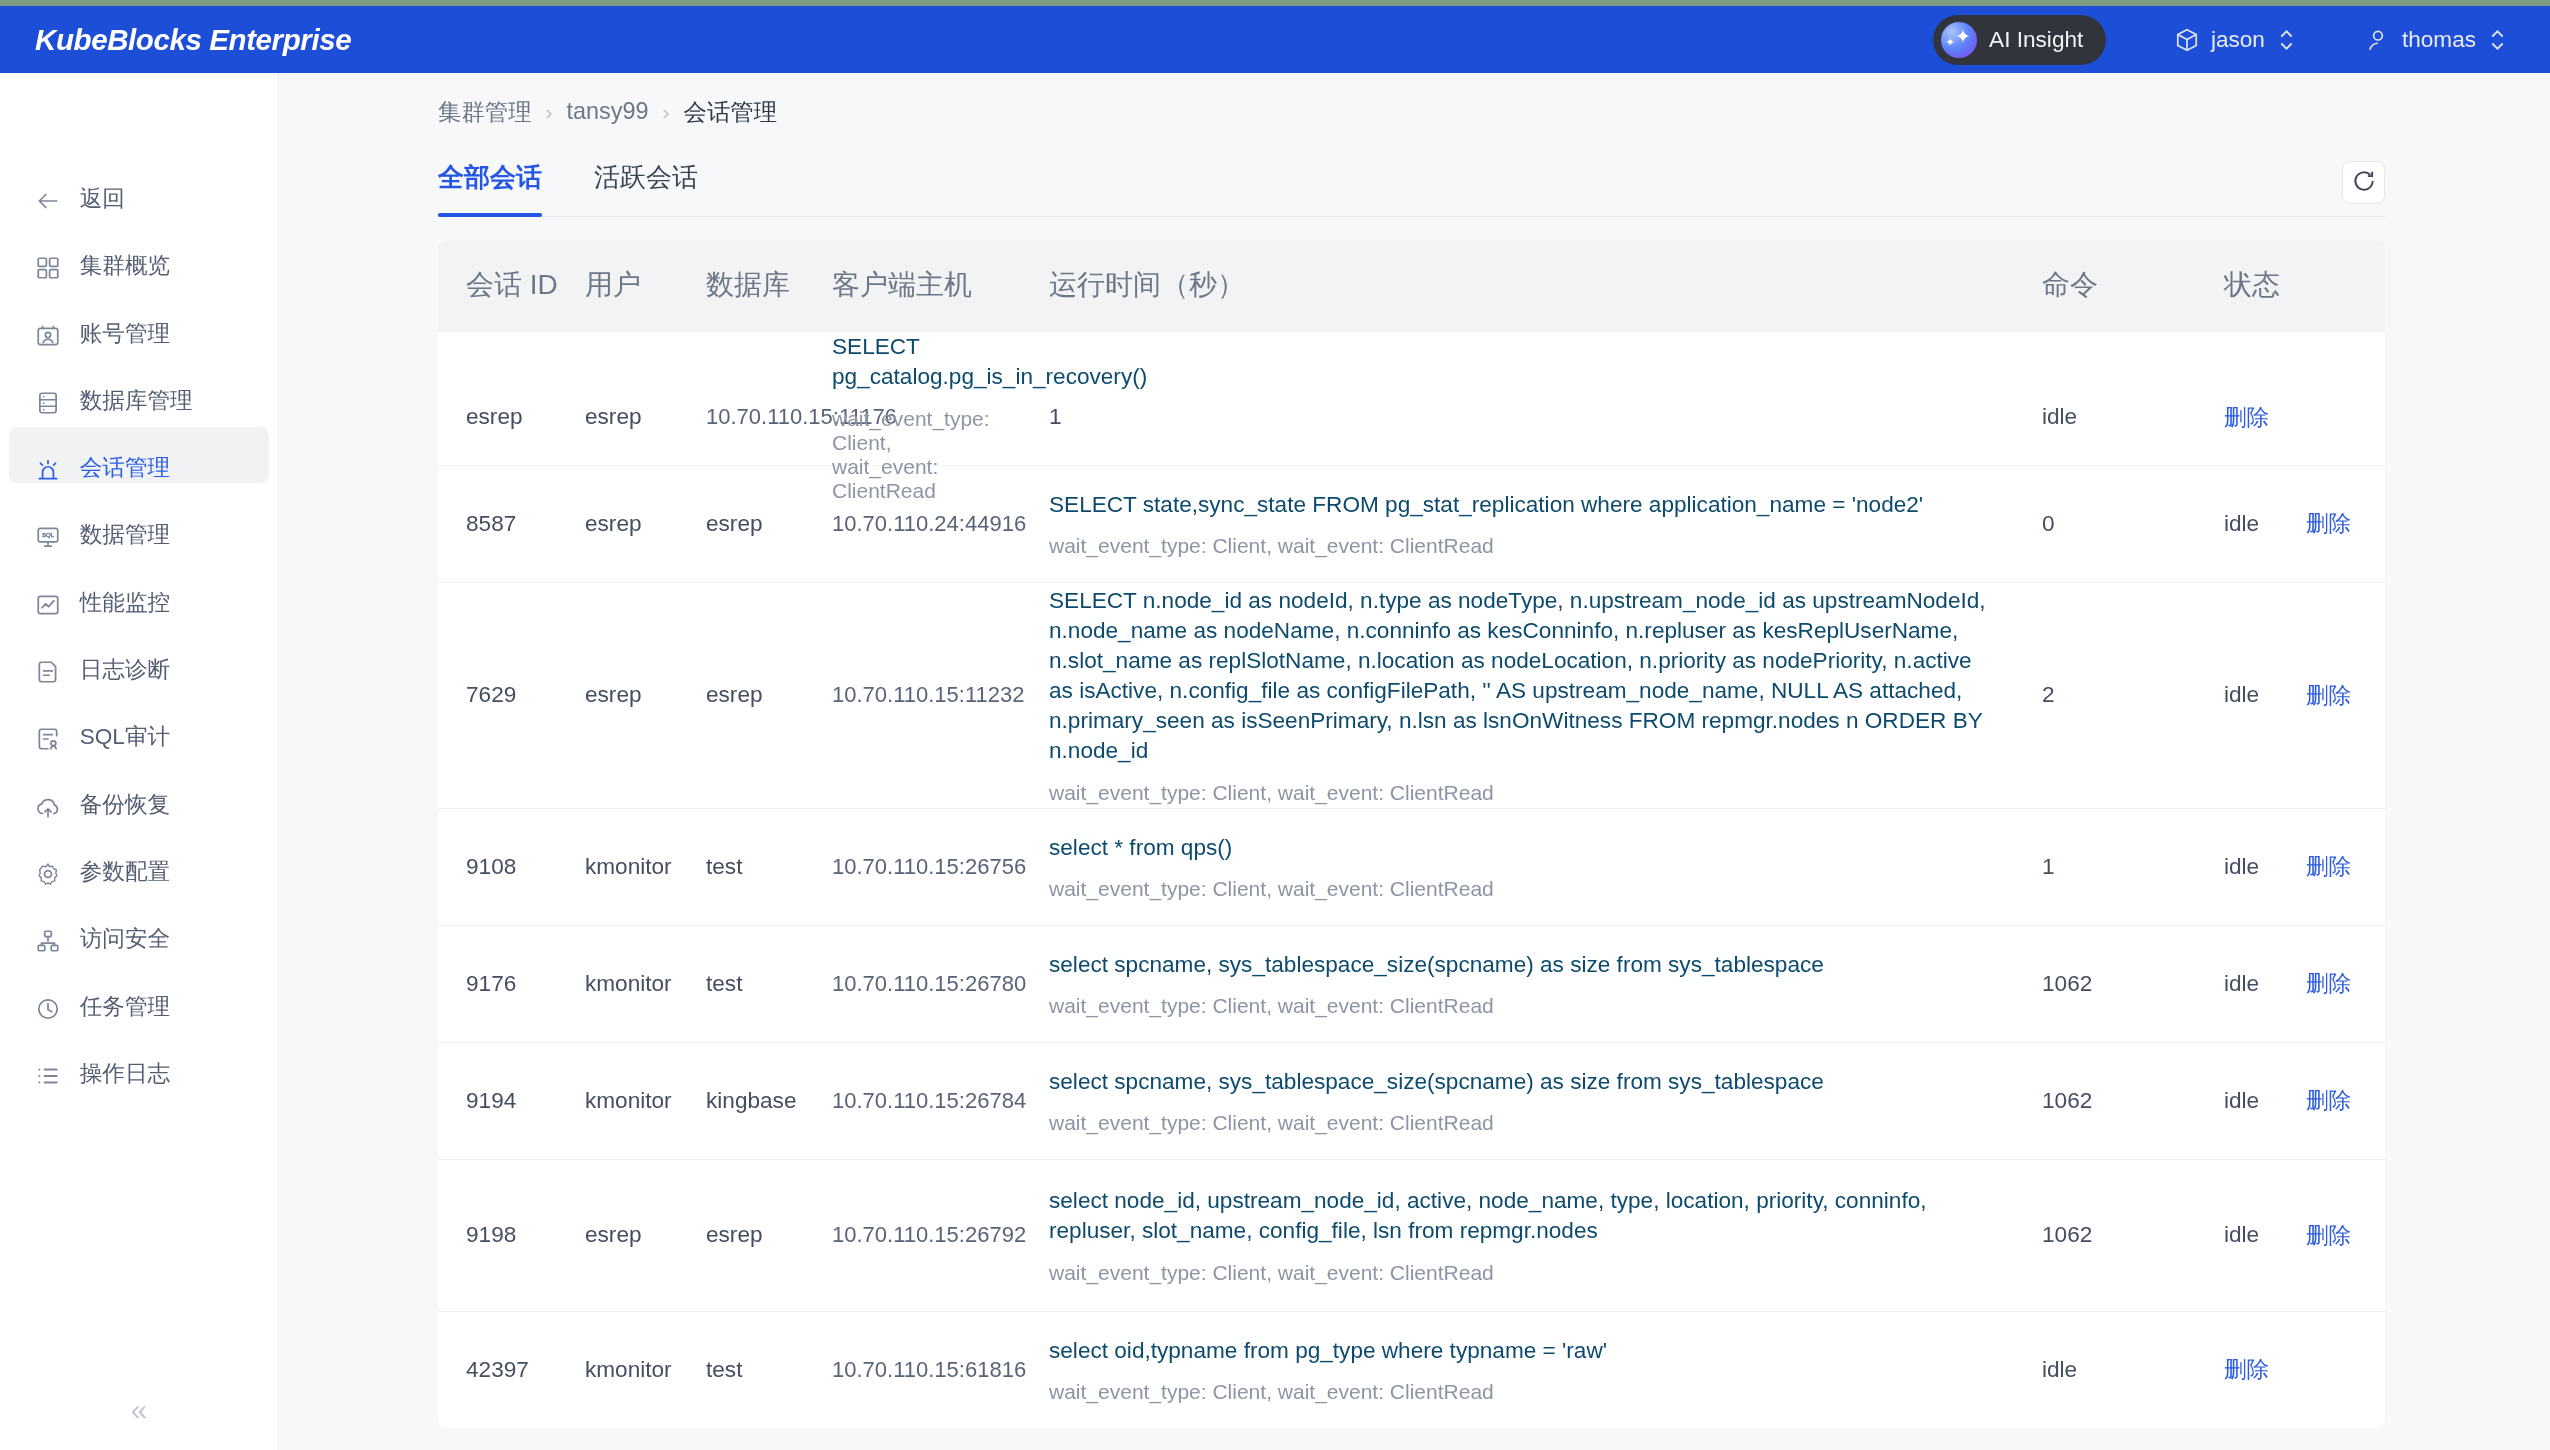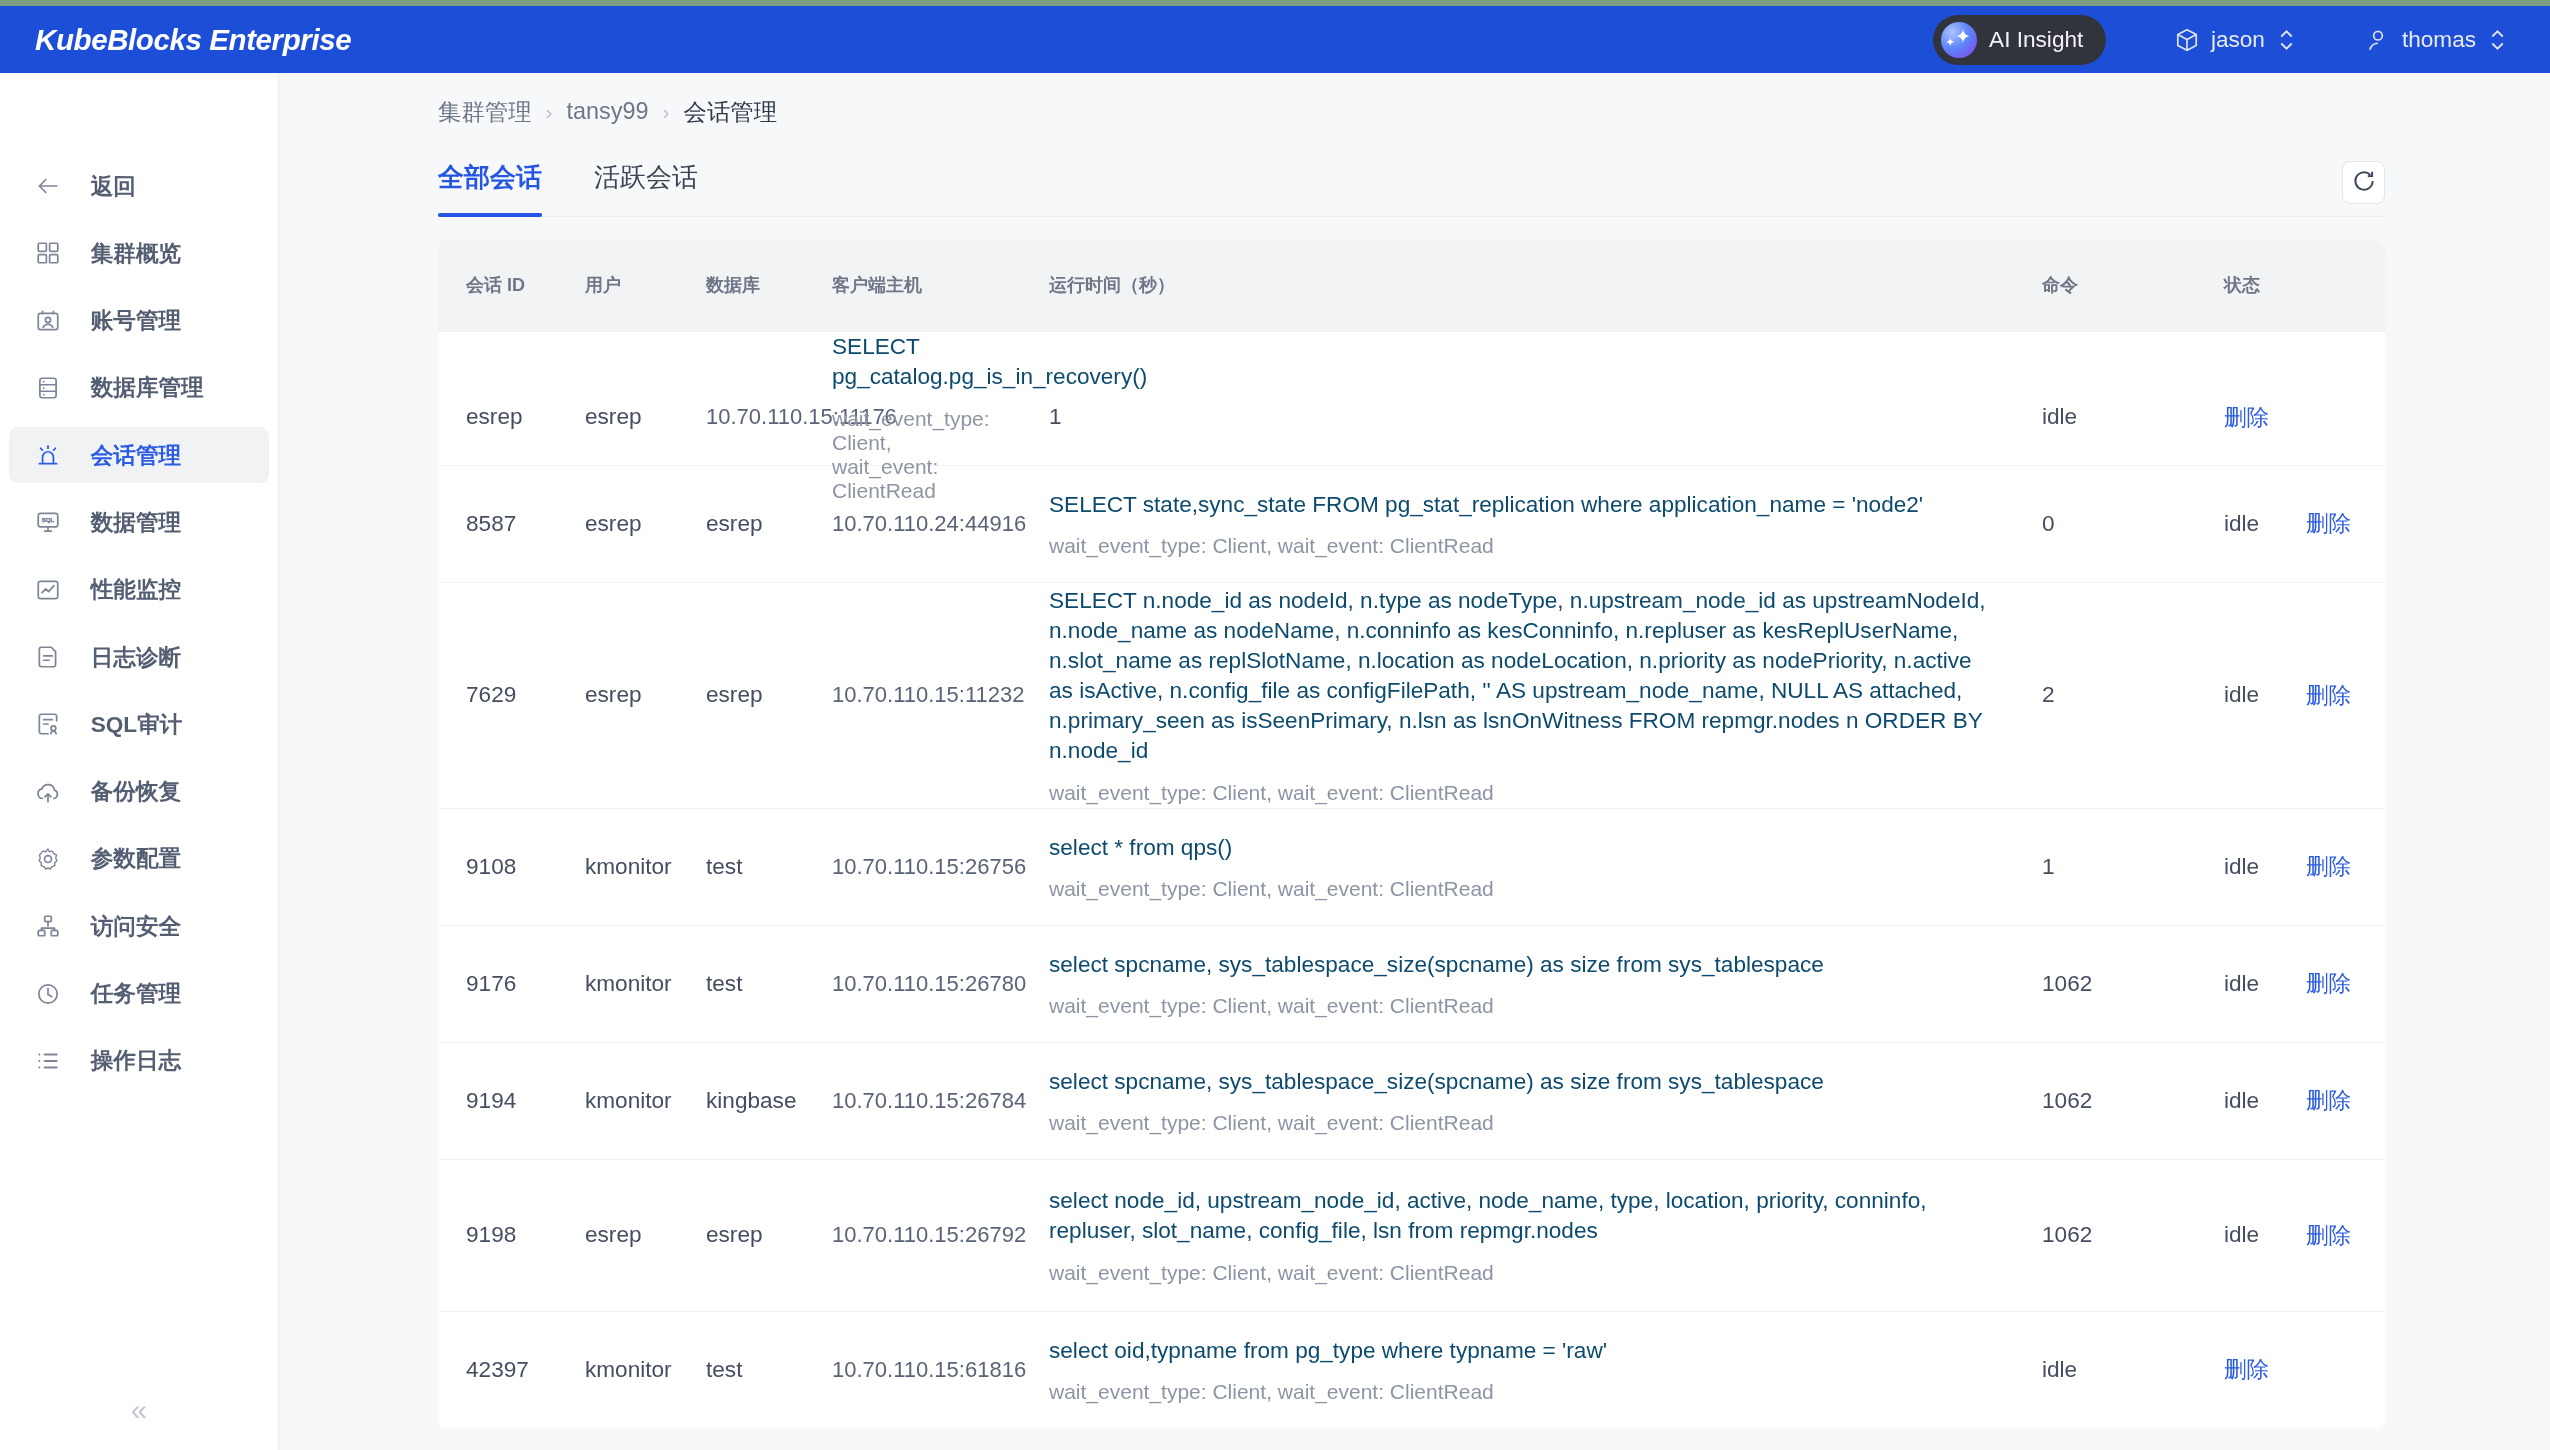--- a/index.html
+++ b/index.html
@@ -21,23 +21,23 @@
   .ai-orb .sp2 { position:absolute; left:4.3px; top:14px; color:#fff; font-size:11.3px; }
   .ai-label { color:#f2f3f5; font-size:22.6px; }
   .menu-item { display:flex; align-items:center; gap:11px; color:#e8eaee;
     font-size:22.6px; cursor:pointer; }
   .menu-item svg { display:block; }
 
   
   .shell { display:flex; height:1378px; }
   .sidebar { width:279px; background:#fff; border-right:0.9px solid #ebedf0;
     padding:85px 8.7px 0 8.7px; position:relative; flex:none; }
-  .side-item { height:56px; display:flex; align-items:center; gap:30px;
+  .side-item { height:56px; display:flex; align-items:flex-end; gap:19px;
     padding:0 0 0 26px; margin-bottom:11.3px; border-radius:8.7px; cursor:pointer;
-    color:#545e73; font-size:22.6px;font-weight:bold; }
+    color:#545e73; font-size:22.6px; }
   .side-item svg { flex:none; display:block; }
   .side-item.active { background:#f1f2f4; color:#2b5ce5; }
   .side-item.active svg * { stroke:#2b5ce5; }
   .collapse { position:absolute; bottom:24px; left:0; width:100%; text-align:center;
     color:#c2c7d1; font-size:29.5px; cursor:pointer; }
 
   .main { flex:1; padding:0 165px 0 159px; }
   .breadcrumb { padding-top:22.6px; display:flex; align-items:center; gap:14px;
     font-size:23.4px; color:#6f7787; }
   .breadcrumb .sep { color:#b9bfc9; font-size:21px; }
@@ -53,22 +53,22 @@
     height:4.3px; background:#2456e3; border-radius:1.7px; }
   .refresh-btn { position:absolute; right:0; bottom:12px; width:43px; height:43px;
     background:#fff; border:0.9px solid #e3e6ea; border-radius:7.8px; display:flex;
     align-items:center; justify-content:center; cursor:pointer; }
 
   
   .table { margin-top:23.4px; border-radius:8.7px; overflow:hidden; }
   .thead, .trow { display:grid;
     grid-template-columns:126px 121px 126px 217px 1fr 182px 82px 100px; }
   .thead { background:#f2f3f5; height:91px; }
-  .th { display:flex; align-items:center; padding-left:21px; font-size:18px;
-    color:#6e7687; line-height:28px;font-weight:bold; }
+  .th { display:flex; align-items:center; padding-left:21px; font-size:28px;
+    color:#6e7687; line-height:28px; }
   .th:first-child { padding-left:28px; }
   .trow { background:#fff; border-top:0.9px solid #f0f1f4; }
   .cell { display:flex; align-items:center; padding-left:21px; font-size:22.6px;
     color:#454d60; }
   .cell:first-child { padding-left:28px; }
   .cell.host { color:#5a6377; font-size:22px; }
   .cell.cmd { display:flex; flex-direction:column; align-items:flex-start;
     justify-content:center; padding-right:26px; }
   .cmd-main { font-size:22.6px; color:#0c4a6e; line-height:30px; }
   .cmd-sub { font-size:21px; color:#8d95a5; margin-top:14.7px; }

